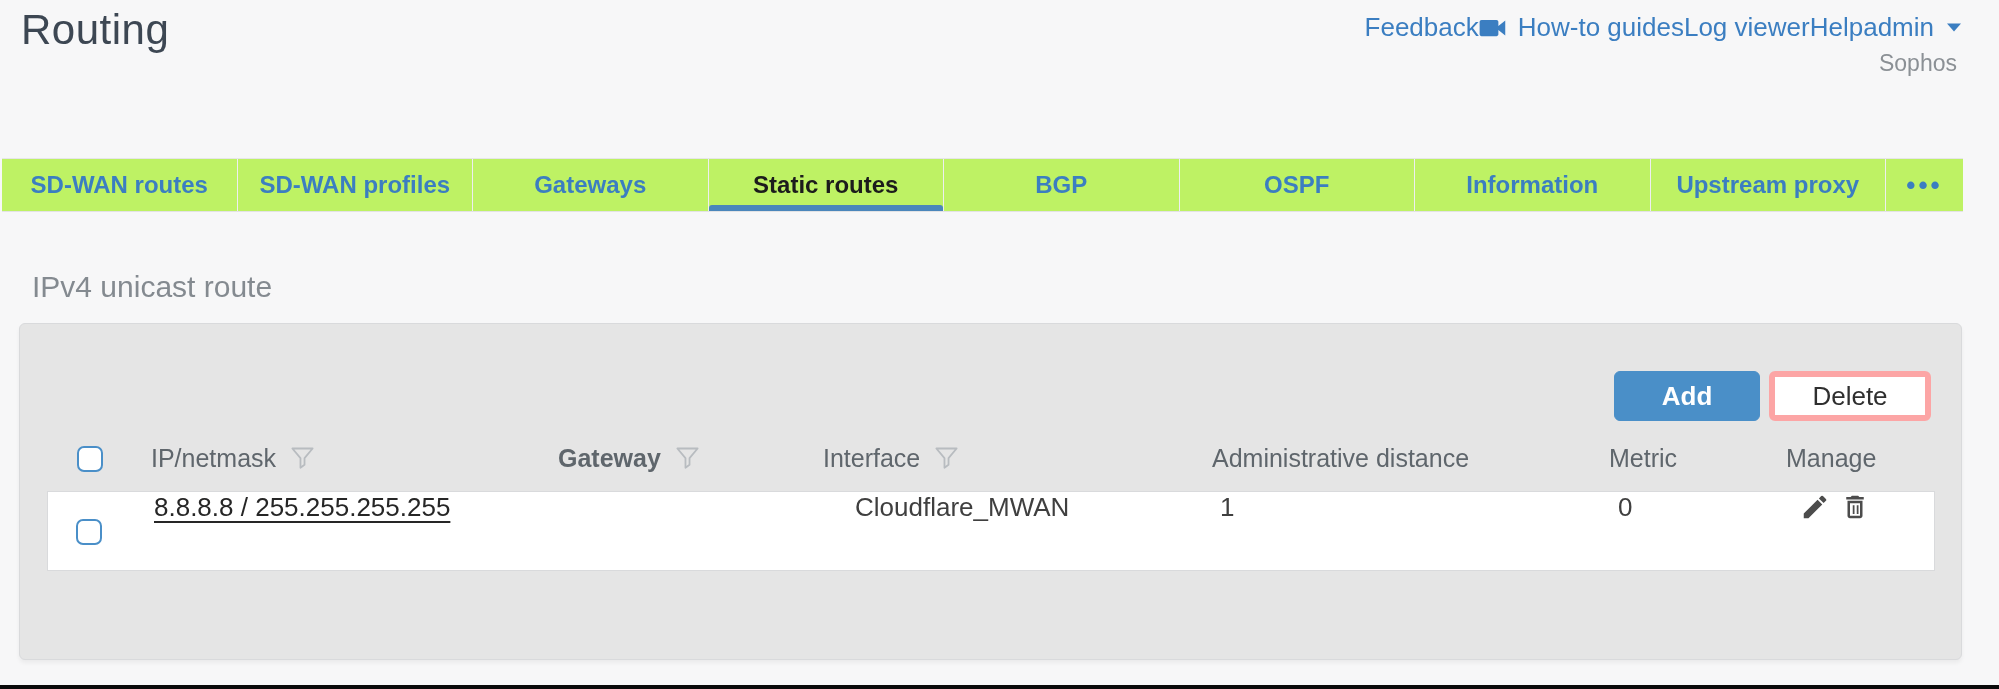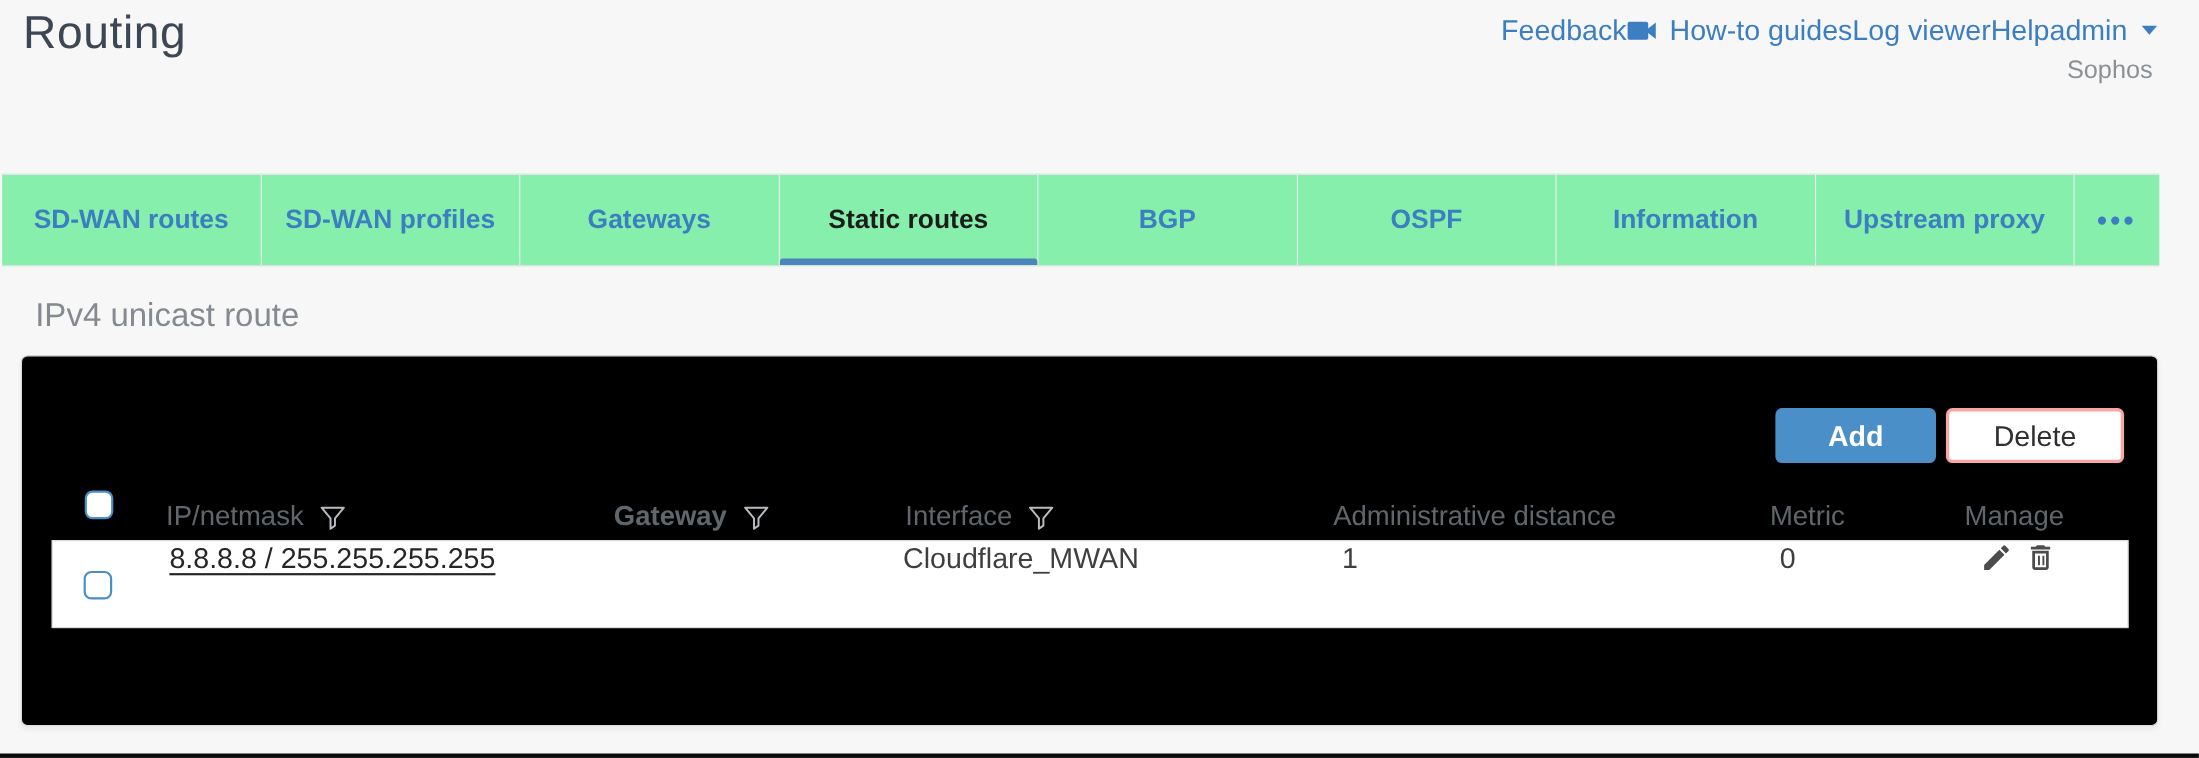--- a/index.html
+++ b/index.html
@@ -29,22 +29,22 @@
     cursor: pointer; white-space: nowrap;
   }
   .brand-label {
     position: absolute; right: 42px; top: 50px;
     font-size: 23px; color: #8b9095;
   }
 
   
   .tab-bar {
     position: absolute; left: 2px; top: 158px;
-    width: 1961px; height: 84px;
-    background: #86efac;
+    width: 1961px; height: 54px;
+    background: #bef264;
     border-top: 1px solid #e6e6e8;
     border-bottom: 1px solid #e3e3e5;
     display: flex; align-items: stretch;
   }
   .tab {
     flex: 1 1 0; position: relative;
     display: flex; align-items: center; justify-content: center;
     font-size: 24px; font-weight: 700; color: #3b7ec1;
     border-right: 1px solid #eeeef0;
     cursor: pointer; white-space: nowrap;
@@ -62,53 +62,53 @@
   }
 
   
   .section-heading {
     position: absolute; left: 32px; top: 270px;
     font-size: 30px; font-weight: 400; color: #848a90;
   }
   .panel {
     position: absolute; left: 19px; top: 323px;
     width: 1943px; height: 337px;
-    background: #000000;
+    background: #e5e5e5;
     border: 1px solid #d9dadc;
     border-radius: 6px;
     box-shadow: 0 3px 4px rgba(0,0,0,0.05);
   }
   .btn {
     position: absolute; top: 47px; height: 50px;
     display: flex; align-items: center; justify-content: center;
     font-size: 26px; border-radius: 6px; cursor: pointer;
     font-family: inherit;
   }
   .btn-add {
     left: 1594px; width: 146px;
     background: #4a8fc8; color: #ffffff; border: 1px solid #4a8fc8;
     font-weight: 700;
   }
   .btn-delete {
     left: 1749px; width: 162px;
-    background: #ffffff; color: #2f2f2f; border: 3px solid #fca5a5;
+    background: #ffffff; color: #2f2f2f; border: 6px solid #fca5a5;
     font-weight: 400;
   }
 
   .checkbox {
     width: 26px; height: 26px;
     border: 2px solid #4a8fc8; border-radius: 7px;
     background: #ffffff; cursor: pointer;
   }
 
   .thead { position: absolute; left: 0; top: 120px; width: 100%; height: 40px; }
   .thead .checkbox { position: absolute; left: 57px; top: 2px; }
   .th {
     position: absolute; top: 0; height: 40px;
-    display: flex; align-items: flex-end; gap: 13px;
+    display: flex; align-items: flex-start; gap: 13px;
     font-size: 25px; color: #5f666c; white-space: nowrap;
   }
   .th-ip        { left: 131px; }
   .th-gateway   { left: 538px; font-weight: bold; }
   .th-interface { left: 803px; }
   .th-admin     { left: 1192px; }
   .th-metric    { left: 1589px; }
   .th-manage    { left: 1766px; }
   .filter-icon { display: inline-flex; cursor: pointer; }
 
@@ -121,21 +121,21 @@
   .cell {
     position: absolute; top: 0; height: 80px;
     display: flex; align-items: flex-start;
     font-size: 26px; color: #3f3f3f; white-space: nowrap;
   }
   .cell-ip { left: 106px; color: #262626; }
   .cell-ip a {
     color: #262626; text-decoration: underline;
     text-underline-offset: 5px; text-decoration-thickness: 1.5px;
   }
-  .cell-interface { left: 773px; }
+  .cell-interface { left: 807px; }
   .cell-admin     { left: 1172px; }
   .cell-metric    { left: 1570px; }
   .cell-manage    { left: 1752px; gap: 10px; }
   .icon-btn { display: inline-flex; cursor: pointer; }
 
   .screen-bottom-edge {
     position: absolute; left: 0; bottom: 0;
     width: 100%; height: 4px; background: #0a0a0a;
   }
 </style>

